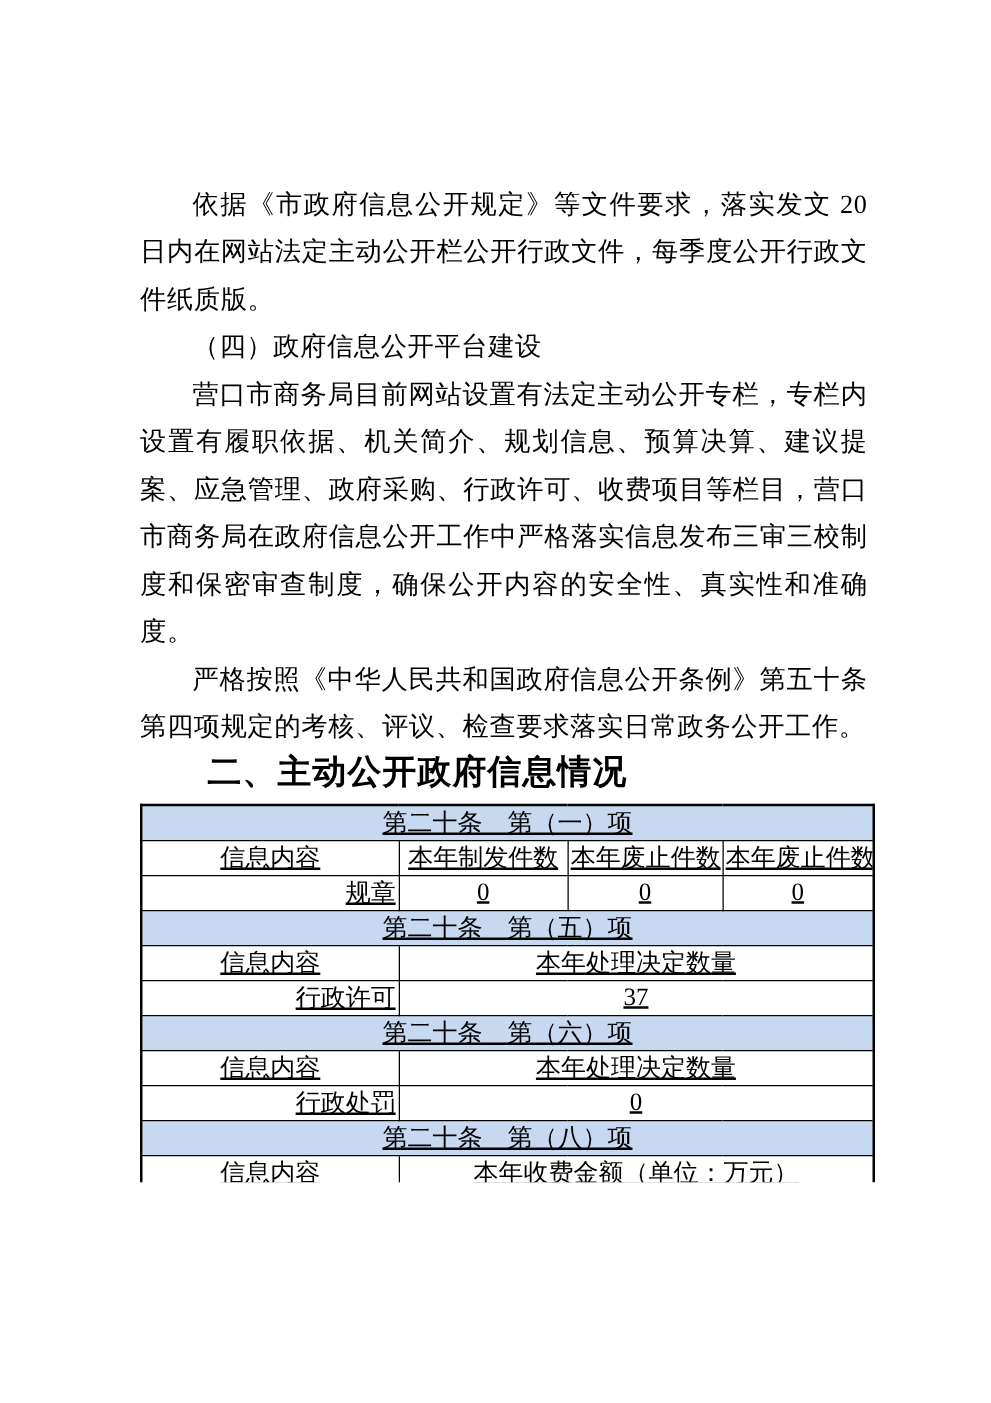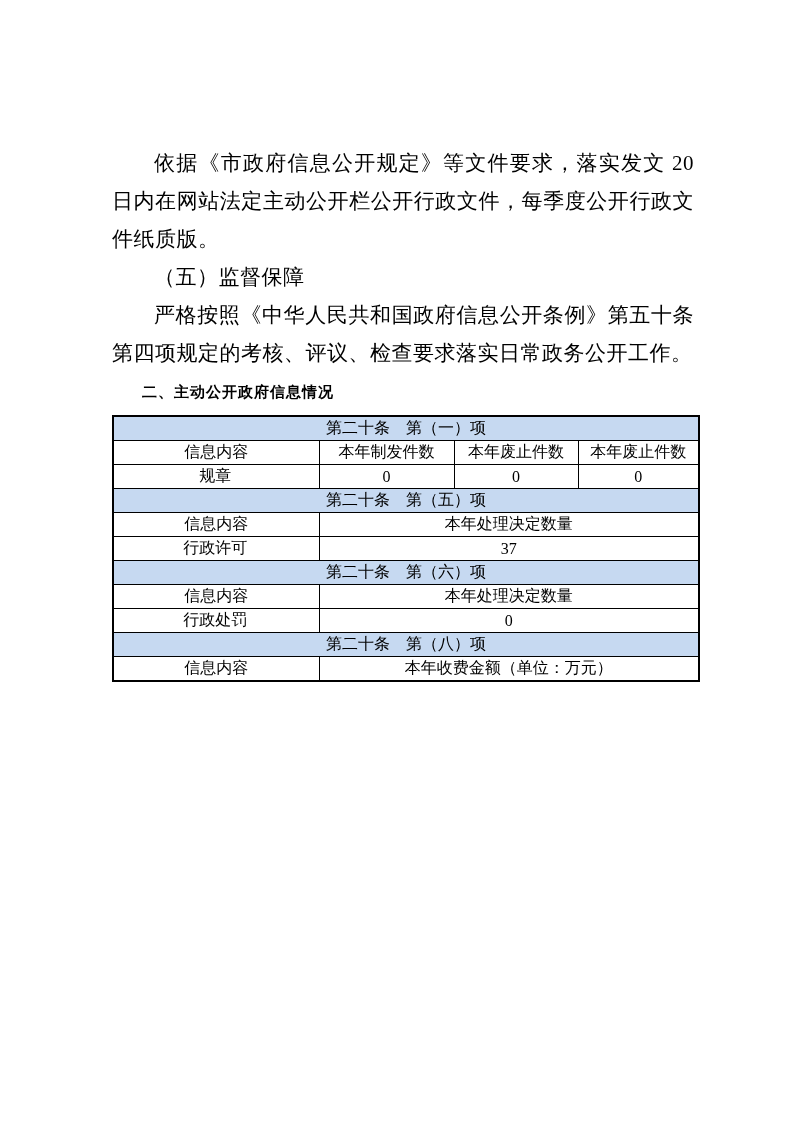--- a/index.html
+++ b/index.html
@@ -32,69 +32,71 @@
   }
   p.sub-heading {
     margin: 0;
     font-size: 21px;
     line-height: 38px;
     text-indent: 2em;
     letter-spacing: 0.5px;
   }
   .section-heading {
     margin: 2px 0 0 0;
-    font-family: Liberation Sans, sans-serif;
+    font-family: Liberation Mono, monospace;
     font-weight: bold;
-    font-size: 15px;
+    font-size: 27px;
     line-height: 36px;
     text-indent: 2em;
     letter-spacing: 1px;
   }
   table.report {
     border-collapse: collapse;
     table-layout: fixed;
     width: 586px;
     margin-top: 5px;
     border: 2px solid #000000;
   }
   table.report td {
     border: 1px solid #000000;
-    font-size: 16px;
+    font-size: 20px;
     height: 23px;
     padding: 0 2px;
     text-align: center;
     vertical-align: middle;
     overflow: hidden;
     white-space: nowrap;
+    text-decoration: underline;
   }
   table.report td.band {
     background: #c6d9f1;
   }
   table.report td.row-label {
-    text-align: center;
+    text-align: right;
     padding-left: 0;
   }
   .page-number {
     position: absolute;
     top: 1020px;
     left: 0;
     width: 793px;
     text-align: center;
     font-size: 19px;
     letter-spacing: 1px;
   }
 </style>
 </head>
 <body>
 
 <div class="page">
   <div class="content">
 
     <p class="body-para">依据《市政府信息公开规定》等文件要求，落实发文 20 日内在网站法定主动公开栏公开行政文件，每季度公开行政文件纸质版。</p>
-    <p class="sub-heading">（五）监督保障</p>
+    <p class="sub-heading">（四）政府信息公开平台建设</p>
+    <p class="body-para">营口市商务局目前网站设置有法定主动公开专栏，专栏内设置有履职依据、机关简介、规划信息、预算决算、建议提案、应急管理、政府采购、行政许可、收费项目等栏目，营口市商务局在政府信息公开工作中严格落实信息发布三审三校制度和保密审查制度，确保公开内容的安全性、真实性和准确度。</p>
     <p class="body-para">严格按照《中华人民共和国政府信息公开条例》第五十条第四项规定的考核、评议、检查要求落实日常政务公开工作。</p>
 
     <h2 class="section-heading">二、主动公开政府信息情况</h2>
 
     <table class="report">
       <colgroup>
         <col style="width:206px">
         <col style="width:135px">
         <col style="width:124px">
         <col style="width:121px">

